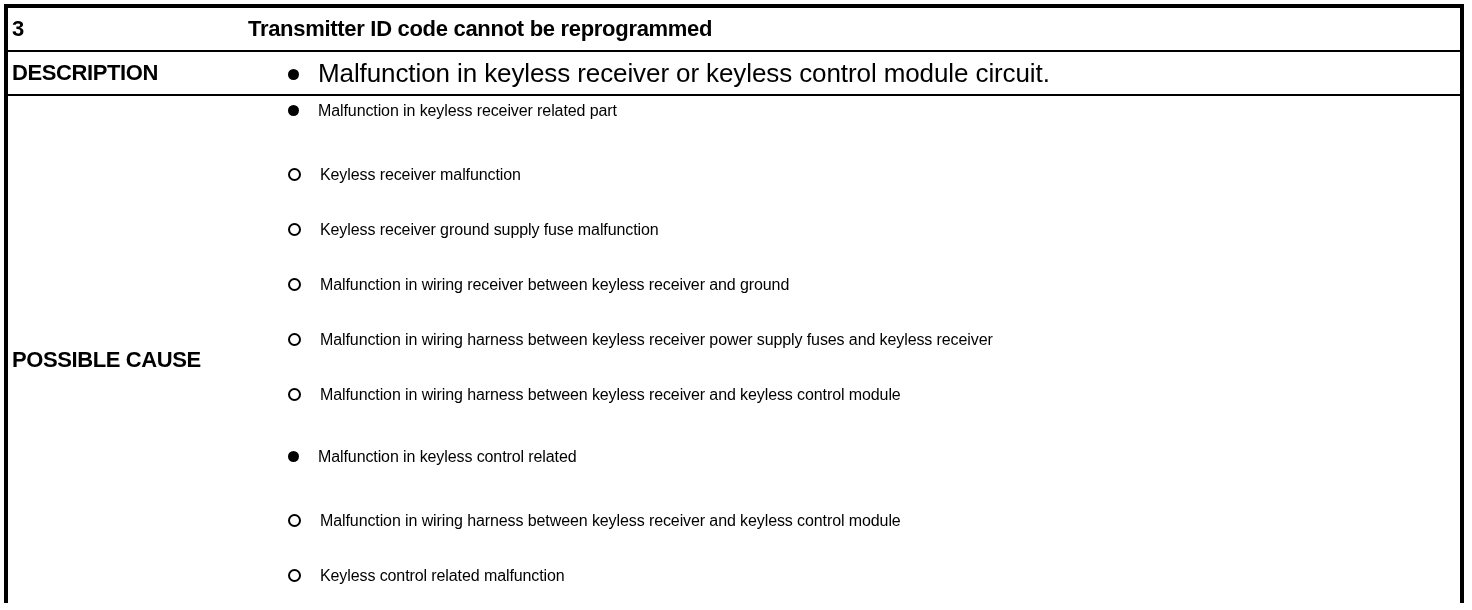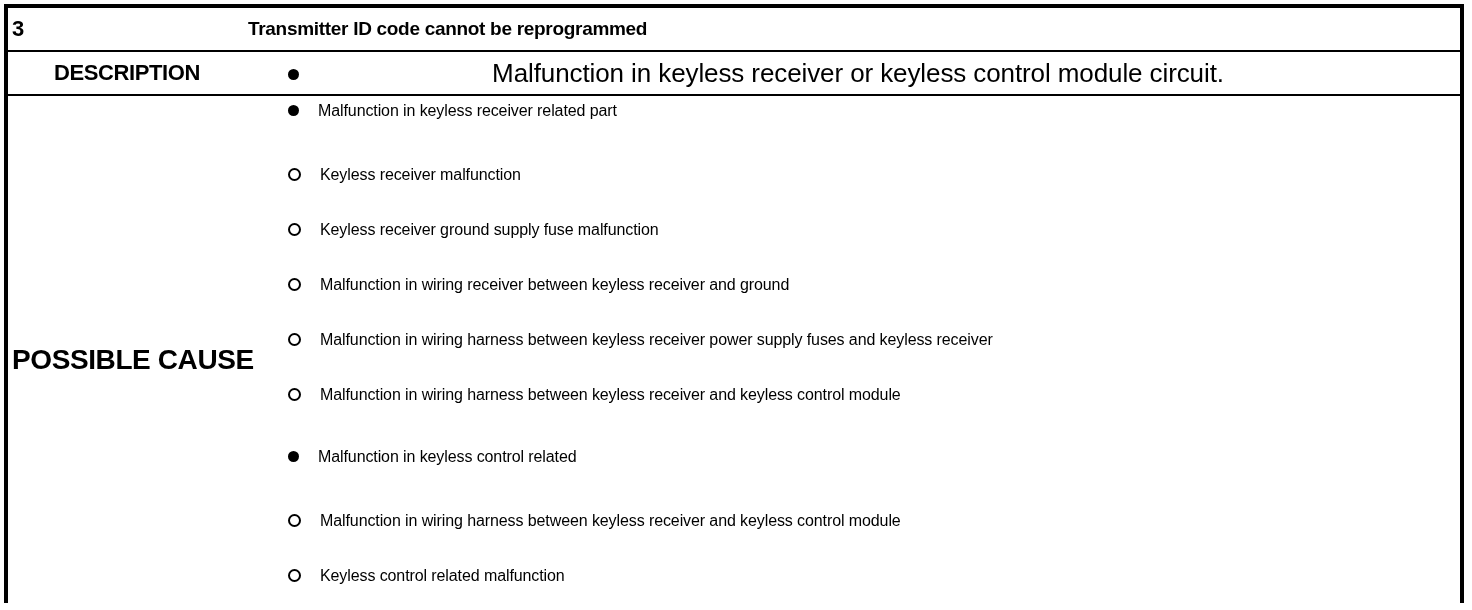--- a/index.html
+++ b/index.html
@@ -65,54 +65,53 @@
   .code-number {
     display: block;
     font-size: 22px;
     font-weight: bold;
     line-height: 42px;
     padding-left: 4px;
     letter-spacing: -0.2px;
   }
   .code-title {
     display: block;
-    font-size: 19px;
+    font-size: 22px;
     font-weight: bold;
     line-height: 42px;
     padding-left: 6px;
     letter-spacing: -0.3px;
     white-space: nowrap;
   }
 
   
   .row-desc .cell-label,
   .row-desc .cell-body {
     height: 42px;
-    text-align: center;
   }
   .label-text {
     display: block;
     font-size: 22px;
     font-weight: bold;
     line-height: 42px;
     padding-left: 4px;
     letter-spacing: -0.4px;
     white-space: nowrap;
   }
 
   
   .cell-label-cause {
     position: relative;
   }
   .label-text-vcenter {
     position: absolute;
     top: 50%;
     left: 4px;
     transform: translateY(-50%);
-    font-size: 28px;
+    font-size: 22px;
     font-weight: bold;
     letter-spacing: -0.4px;
     white-space: nowrap;
     line-height: 1.1;
   }
 
   
   ul.lvl1 {
     list-style: none;
     margin: 0;

